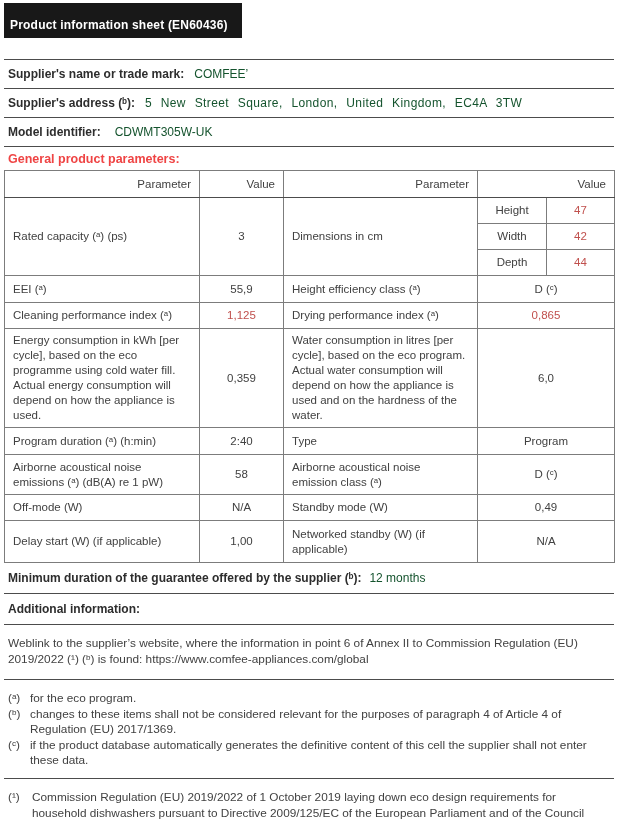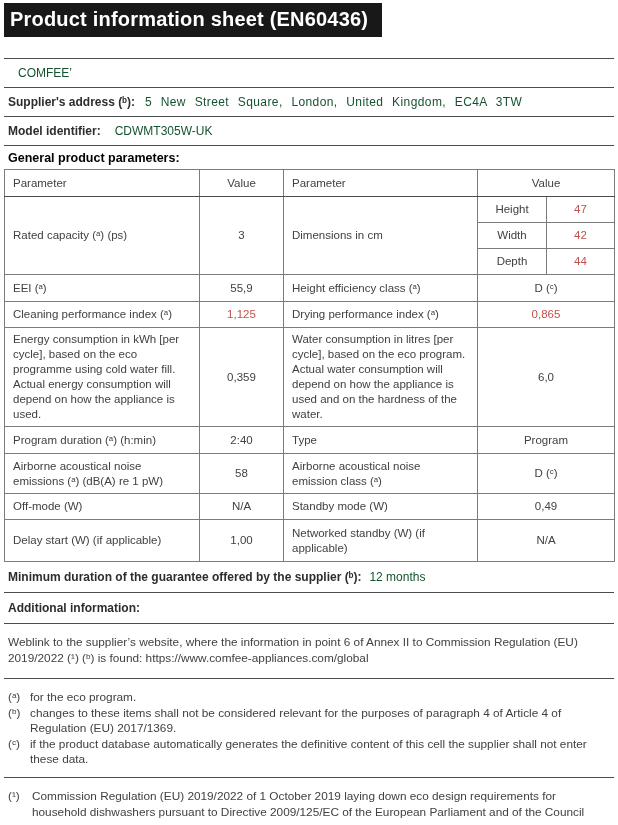--- a/index.html
+++ b/index.html
@@ -9,42 +9,42 @@
     font-family: "Liberation Sans", "DejaVu Sans", sans-serif;
     color: #3d3d3d;
     overflow: hidden;
   }
   .page { padding: 3px 4px 0 4px; }
 
   .title-bar {
     display: inline-block;
     background: #181818;
     color: #ffffff;
-    font-size: 20px;
+    font-size: 12px;
     font-weight: bold;
-    padding: 5px 14px 6px 6px;
+    padding: 15px 14px 6px 6px;
     letter-spacing: 0.2px;
   }
 
   .kv-section { margin-top: 21px; border-bottom: 1.5px solid #4c4c4c; }
   .kv-row {
     border-top: 1.5px solid #4c4c4c;
     padding: 7px 4px 7px 4px;
     min-height: 28px;
     display: flex;
     align-items: baseline;
   }
   .kv-label { font-weight: bold; color: #2d2d2d; font-size: 12px; white-space: nowrap; }
   .kv-value { color: #14532d; font-size: 12px; margin-left: 10px; }
   .spread { word-spacing: 5px; letter-spacing: 0.4px; }
   .model-gap { margin-left: 14px; }
 
   .section-heading {
     font-weight: bold;
-    color: #000000;
+    color: #ef4444;
     font-size: 12.5px;
     padding: 5px 4px 4px 4px;
   }
 
   table.params-table {
     width: 610px;
     border-collapse: collapse;
     table-layout: fixed;
     border-top: 1.5px solid #4c4c4c;
     border-bottom: 1.5px solid #4c4c4c;
@@ -53,20 +53,21 @@
     border: 1px solid #7c7c7c;
     font-size: 11.5px;
     line-height: 15px;
     color: #414141;
     padding: 4px 8px;
     vertical-align: middle;
   }
   .params-table tr.head td {
     height: 27px;
     border-bottom: 1.5px solid #4c4c4c;
+    text-align: right;
   }
   .params-table td.c { text-align: center; }
   .params-table td.red { color: #c0504d; }
   .h26 { height: 26px; }
   .h27 { height: 27px; }
   .h40 { height: 40px; }
   .h42 { height: 42px; }
   .h103 { height: 94px; }
 
   .rule-row {
@@ -102,20 +103,21 @@
 </style>
 </head>
 <body>
 
 <div class="page">
 
   <div class="title-bar">Product information sheet (EN60436)</div>
 
   <div class="kv-section">
     <div class="kv-row">
+      <span class="kv-label">Supplier's name or trade mark:</span>
       <span class="kv-value">COMFEE’</span>
     </div>
     <div class="kv-row">
       <span class="kv-label">Supplier's address (ᵇ):</span>
       <span class="kv-value spread">5 New Street Square, London, United Kingdom, EC4A 3TW</span>
     </div>
     <div class="kv-row">
       <span class="kv-label">Model identifier:</span>
       <span class="kv-value model-gap">CDWMT305W-UK</span>
     </div>

